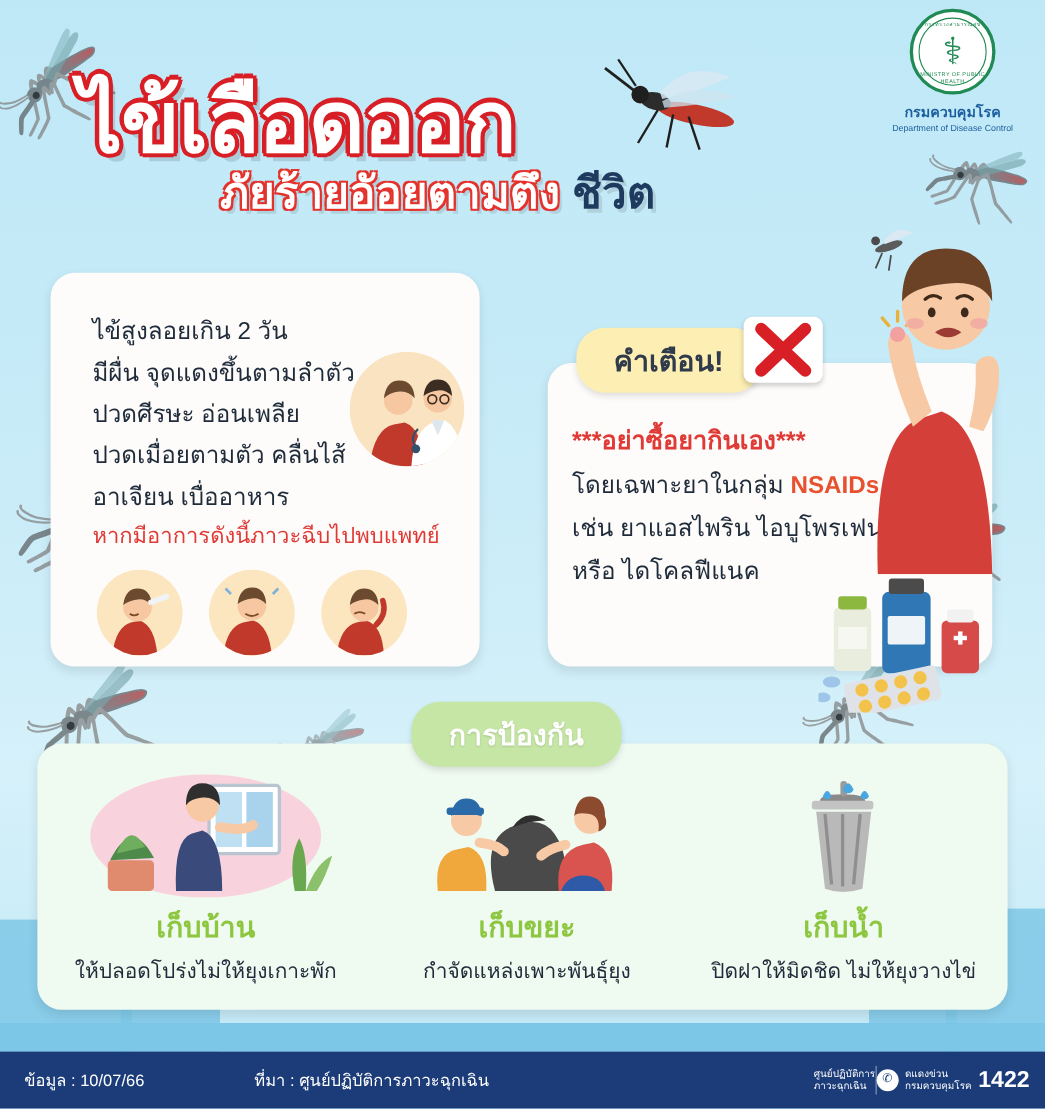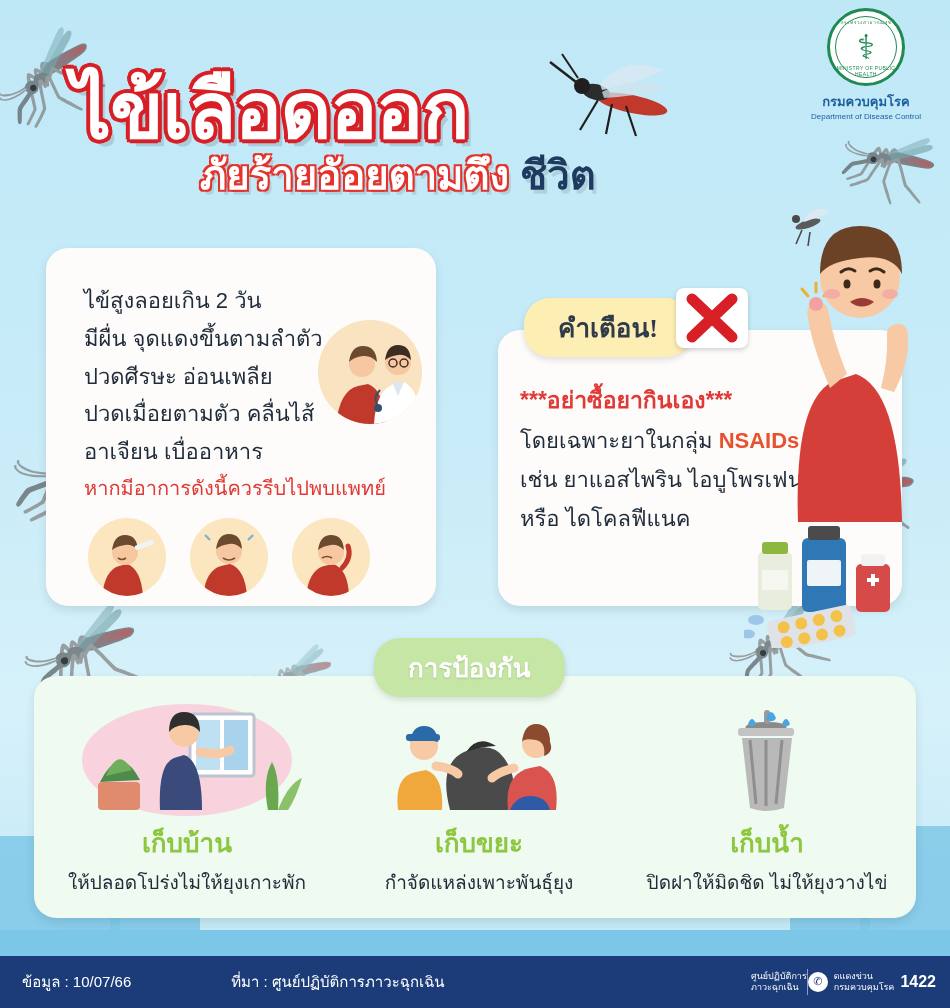--- a/index.html
+++ b/index.html
@@ -107,21 +107,21 @@
 
   .pill {
     position: absolute;
     border-radius: 26px;
     padding: 9px 34px;
     font-size: 26px; font-weight: bold;
     box-shadow: 0 3px 6px rgba(0,0,0,.12);
     white-space: nowrap;
   }
   .pill-symptoms { left: 104px; top: 208px; background: #f9c8e0; color: #4a2c3a; }
-  .pill-warning  { left: 524px; top: 298px; background: #fdeeb3; color: #2f3a4a; font-family: Liberation Serif, serif; }
+  .pill-warning  { left: 524px; top: 298px; background: #fdeeb3; color: #2f3a4a; }
   .pill-prevent  { left: 374px; top: 638px; background: #c5e6a4; color: #ffffff;
                    text-shadow: 0 1px 2px rgba(0,0,0,.15); }
 
   .sym-list {
     position: absolute; left: 84px; top: 282px;
     font-size: 22px; color: #1f2b3a; line-height: 1.72;
   }
   .sym-list .alert { color: #e03a36; font-size: 20px; }
 
   
@@ -171,21 +171,21 @@
     display: flex; align-items: center;
   }
   .f-left { margin-left: 22px; font-size: 15px; }
   .f-mid { margin-left: 100px; font-size: 15px; }
   .f-right { position: absolute; right: 14px; display: flex; align-items: center; gap: 0; }
   .f-badge { display: flex; align-items: center; gap: 6px; font-size: 9px; line-height: 1.25; }
   .f-badge .circ {
     width: 20px; height: 20px; border-radius: 50%; background: #ffffff; color: #1b3c78;
     display: flex; align-items: center; justify-content: center; font-size: 11px;
   }
-  .f-badge .num { font-size: 16px; font-weight: bold; }
+  .f-badge .num { font-size: 21px; font-weight: bold; }
   .f-sep { width: 1px; height: 26px; background: rgba(255,255,255,.5); }
 </style>
 </head>
 <body>
 
 <div class="poster">
 
   <div class="bg-mosq m1">🦟</div>
   <div class="bg-mosq m2">🦟</div>
   <div class="bg-mosq m3">🦟</div>
@@ -235,21 +235,21 @@
   </div>
 
   <div class="card card-symptoms"></div>
 
   <div class="sym-list">
     <div>ไข้สูงลอยเกิน 2 วัน</div>
     <div>มีผื่น จุดแดงขึ้นตามลำตัว</div>
     <div>ปวดศีรษะ อ่อนเพลีย</div>
     <div>ปวดเมื่อยตามตัว คลื่นไส้</div>
     <div>อาเจียน เบื่ออาหาร</div>
-    <div class="alert">หากมีอาการดังนี้ควรรีบไปพบแพทย์</div>
+    <div class="alert">หากมีอาการดังนี้ภาวะฉีบไปพบแพทย์</div>
   </div>
 
   <div class="doc-circle">
     <svg viewBox="0 0 104 104" width="104" height="104">
       <circle cx="52" cy="52" r="52" fill="#f9e3c0"></circle>
 
       <path d="M18 104 q4 -34 22 -38 l10 -2 q16 6 18 40 z" fill="#c0392b"></path>
       <circle cx="44" cy="44" r="13" fill="#f6c7a0"></circle>
       <path d="M31 42 q2 -16 14 -16 q13 0 14 16 q-6 -7 -14 -6 q-9 1 -14 6z" fill="#6b4a2f"></path>
 

